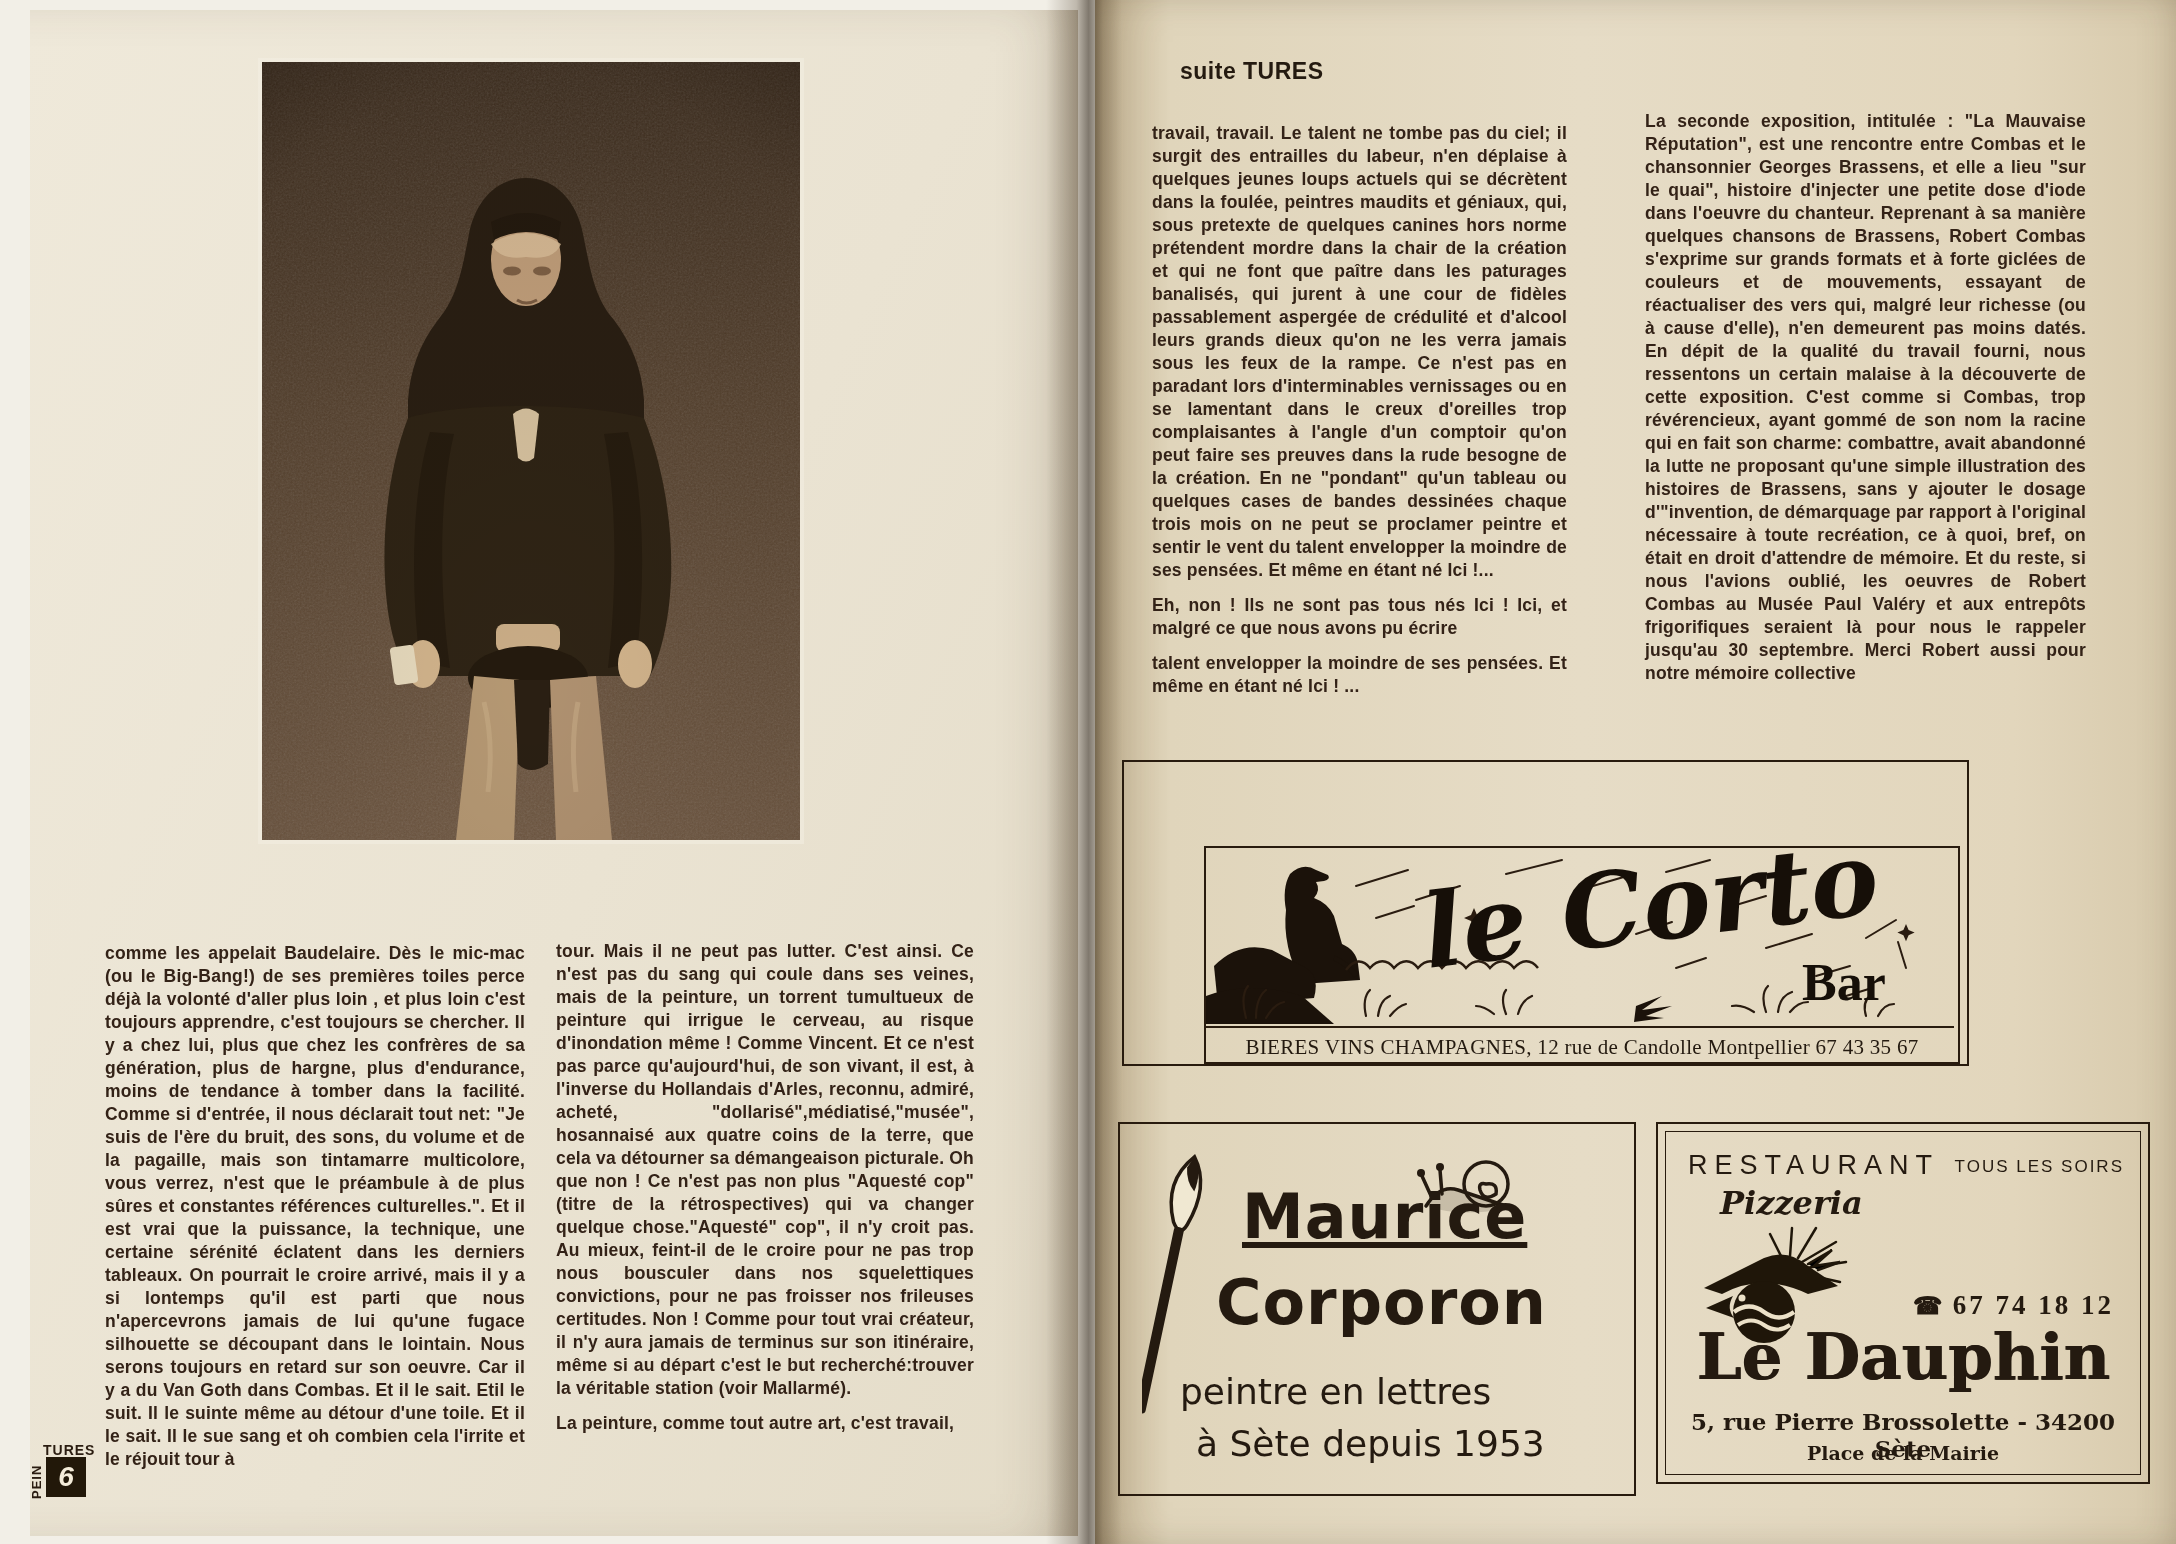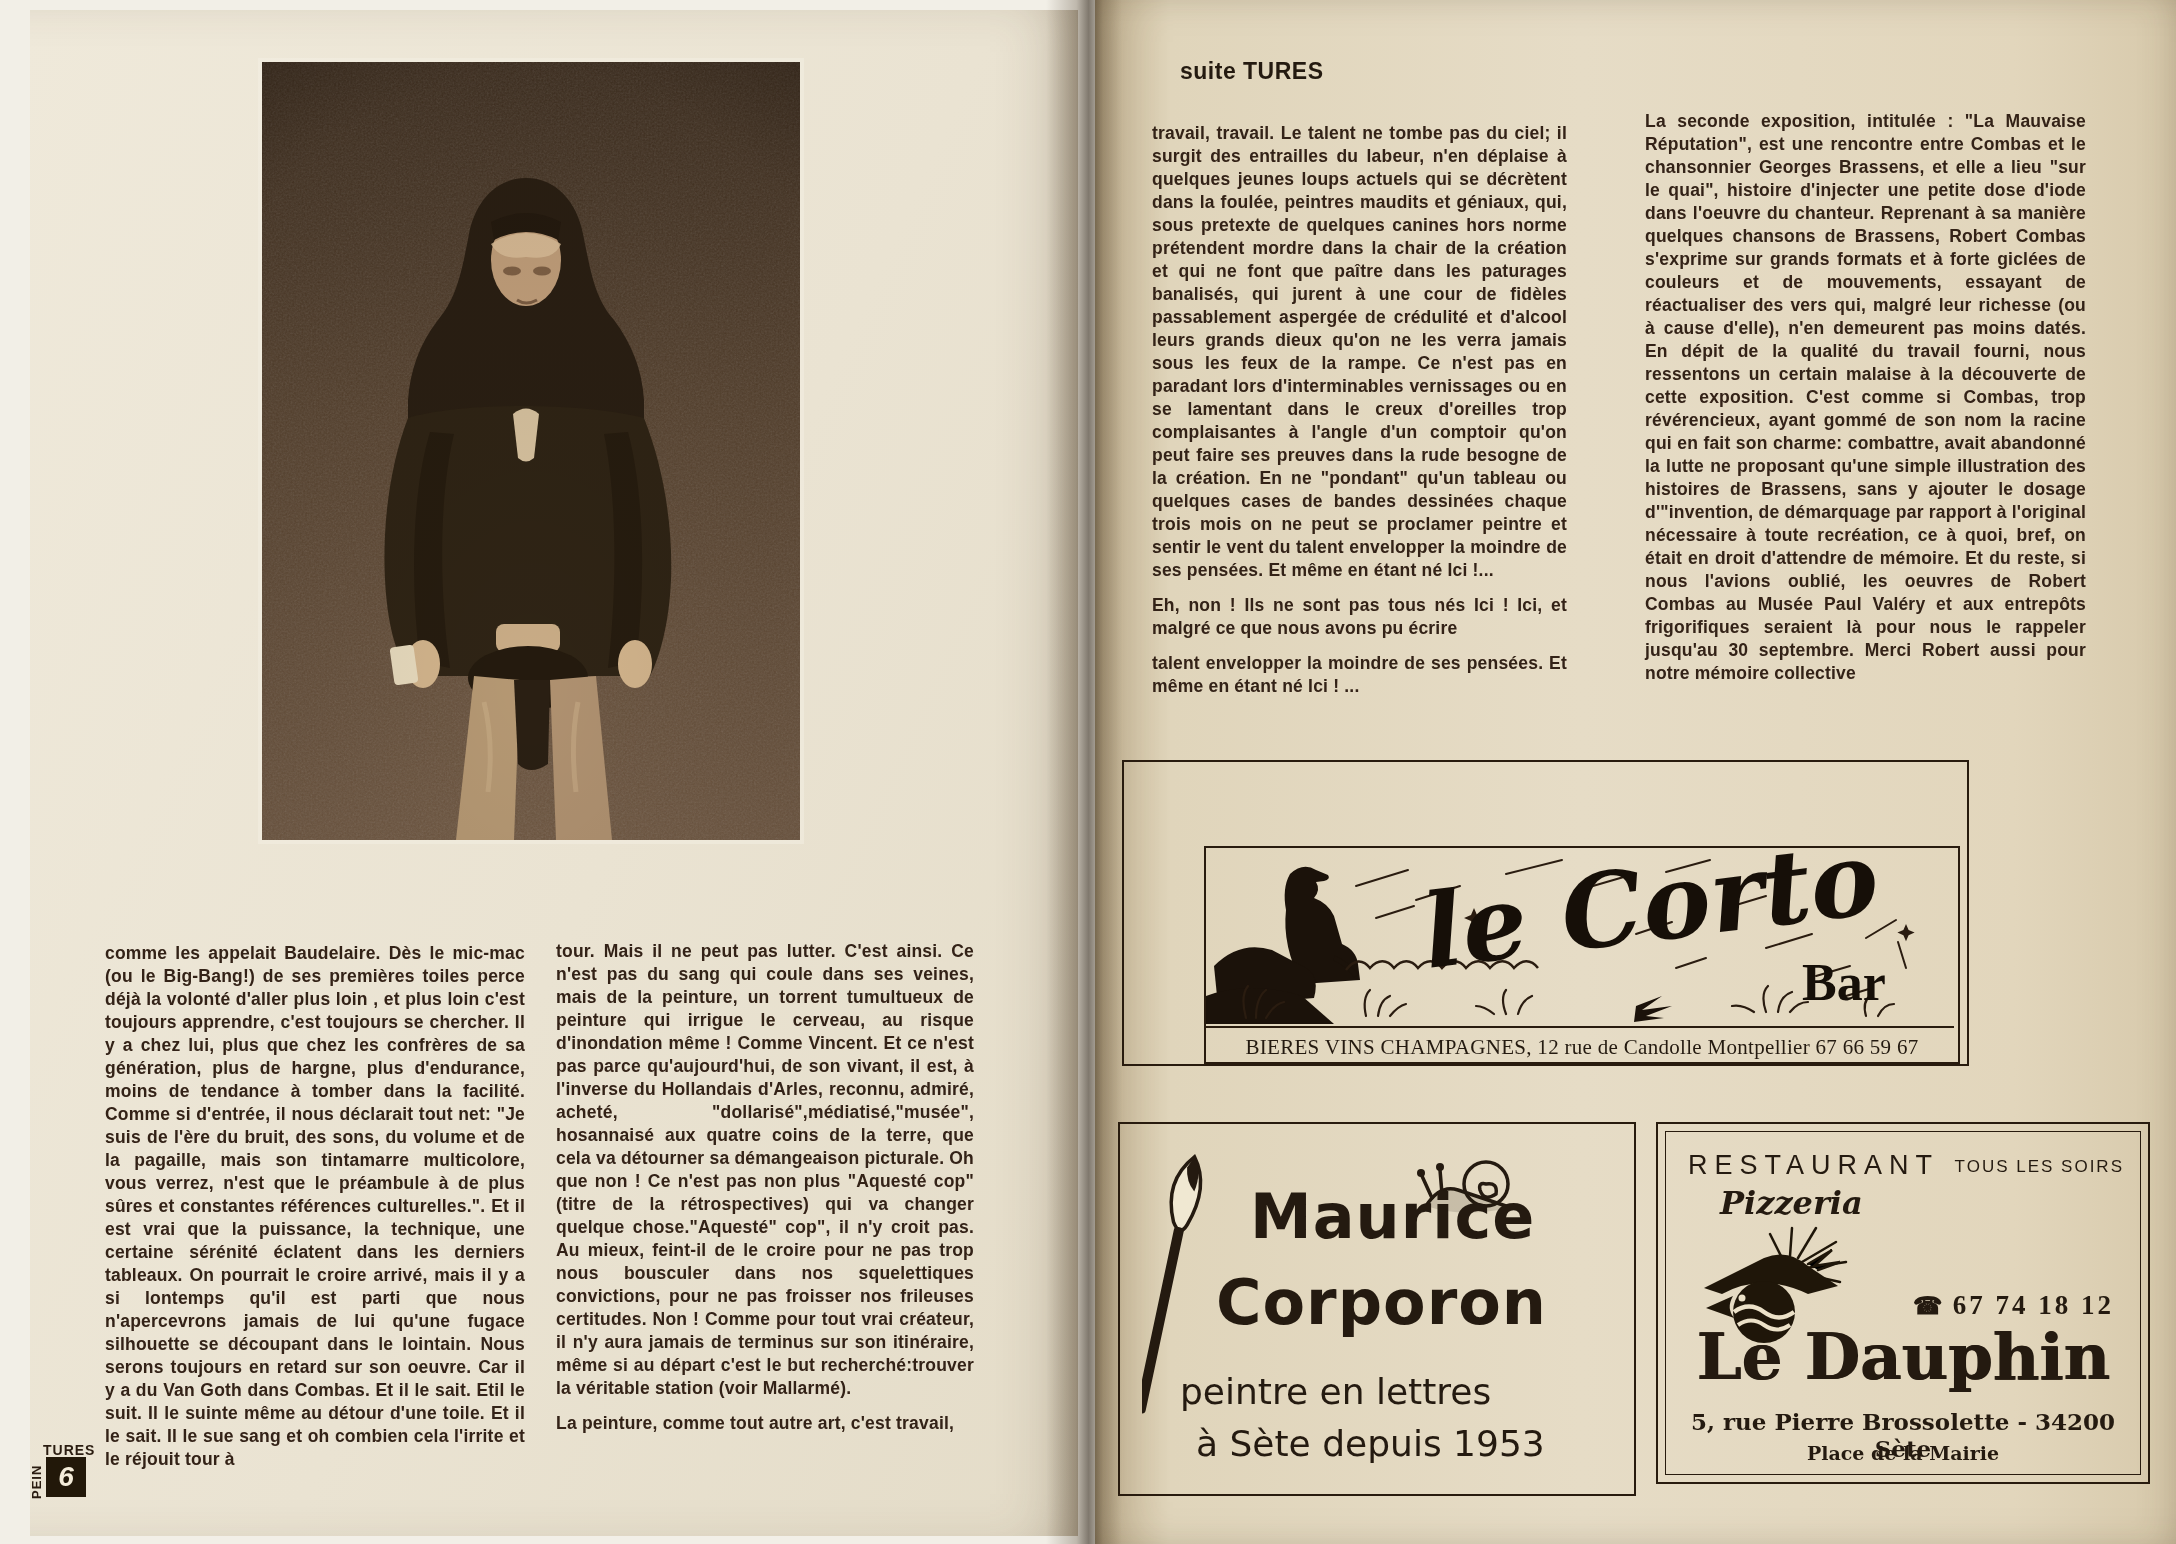--- a/index.html
+++ b/index.html
@@ -61,21 +61,21 @@
   .corto-inner{position:absolute;left:80px;top:84px;width:752px;height:214px;border:2px solid #281b0e;}
   .corto-art{position:absolute;left:0;top:0;width:748px;height:178px;border-bottom:2px solid #281b0e;}
   .corto-caption{
     position:absolute;left:0;bottom:0;width:100%;height:30px;
     display:flex;align-items:center;justify-content:center;
     font:21px "Liberation Serif",serif;letter-spacing:.3px;white-space:nowrap;
   }
   
   .ad-corporon{left:23px;top:1122px;width:514px;height:370px;}
   .corporon-name{position:absolute;font:bold 62px/62px "DejaVu Sans",sans-serif;letter-spacing:1px;}
-  .corporon-name.n1{left:130px;top:62px;}
+  .corporon-name.n1{left:122px;top:62px;text-decoration:underline;}
   .corporon-name.n2{left:96px;top:148px;}
   .corporon-sub{position:absolute;width:100%;text-align:left;font:400 36px/40px "DejaVu Sans",sans-serif;}
   .corporon-sub.s1{top:248px;padding-left:60px;box-sizing:border-box;}
   .corporon-sub.s2{top:300px;padding-left:76px;box-sizing:border-box;}
   
   .ad-dauphin{left:561px;top:1122px;width:490px;height:358px;border-width:2.5px;}
   .dauphin-inner{position:absolute;inset:7px;border:1.5px solid #281b0e;}
   .dauphin-restaurant{position:absolute;left:22px;top:18px;font:400 27px "Liberation Sans",sans-serif;letter-spacing:7px;}
   .dauphin-soirs{position:absolute;right:16px;top:25px;font:400 17px "Liberation Sans",sans-serif;letter-spacing:2px;}
   .dauphin-pizzeria{position:absolute;left:54px;top:52px;font:bold italic 32px "DejaVu Serif",serif;text-align:center;}
@@ -219,21 +219,21 @@
 
             <g fill="#2a1c10">
               <path d="M268,60 l3,7 7,3 -7,3 -3,7 -3,-7 -7,-3 7,-3 Z"></path>
               <path d="M700,76 l2.6,6 6,2.6 -6,2.6 -2.6,6 -2.6,-6 -6,-2.6 6,-2.6 Z"></path>
             </g>
 
             <text x="222" y="120" font-size="102" fill="#160f08" font-family="DejaVu Serif, serif" font-style="italic" font-weight="bold" transform="rotate(-7 222 120)">le Corto</text>
             <text x="596" y="152" font-size="52" fill="#160f08" font-family="Liberation Serif, serif" font-weight="bold">Bar</text>
           </svg>
         </div>
-        <div class="corto-caption">BIERES VINS CHAMPAGNES, 12 rue de Candolle Montpellier 67 66 59 67</div>
+        <div class="corto-caption">BIERES VINS CHAMPAGNES, 12 rue de Candolle Montpellier 67 43 35 67</div>
       </div>
     </div>
 
     <div class="ad ad-corporon">
       <svg width="90" height="280" viewBox="0 0 90 280" style="position:absolute;left:22px;top:28px;">
         <g transform="rotate(12 45 40)">
           <path d="M45,4 Q66,30 52,72 Q47,86 38,72 Q20,34 45,4 Z" fill="#f0e8d2" stroke="#241a10" stroke-width="3.5"></path>
           <path d="M45,4 Q56,18 52,38 Q42,30 40,16 Z" fill="#241a10"></path>
           <rect x="40" y="76" width="10" height="190" rx="4" fill="#241a10"></rect>
         </g>

